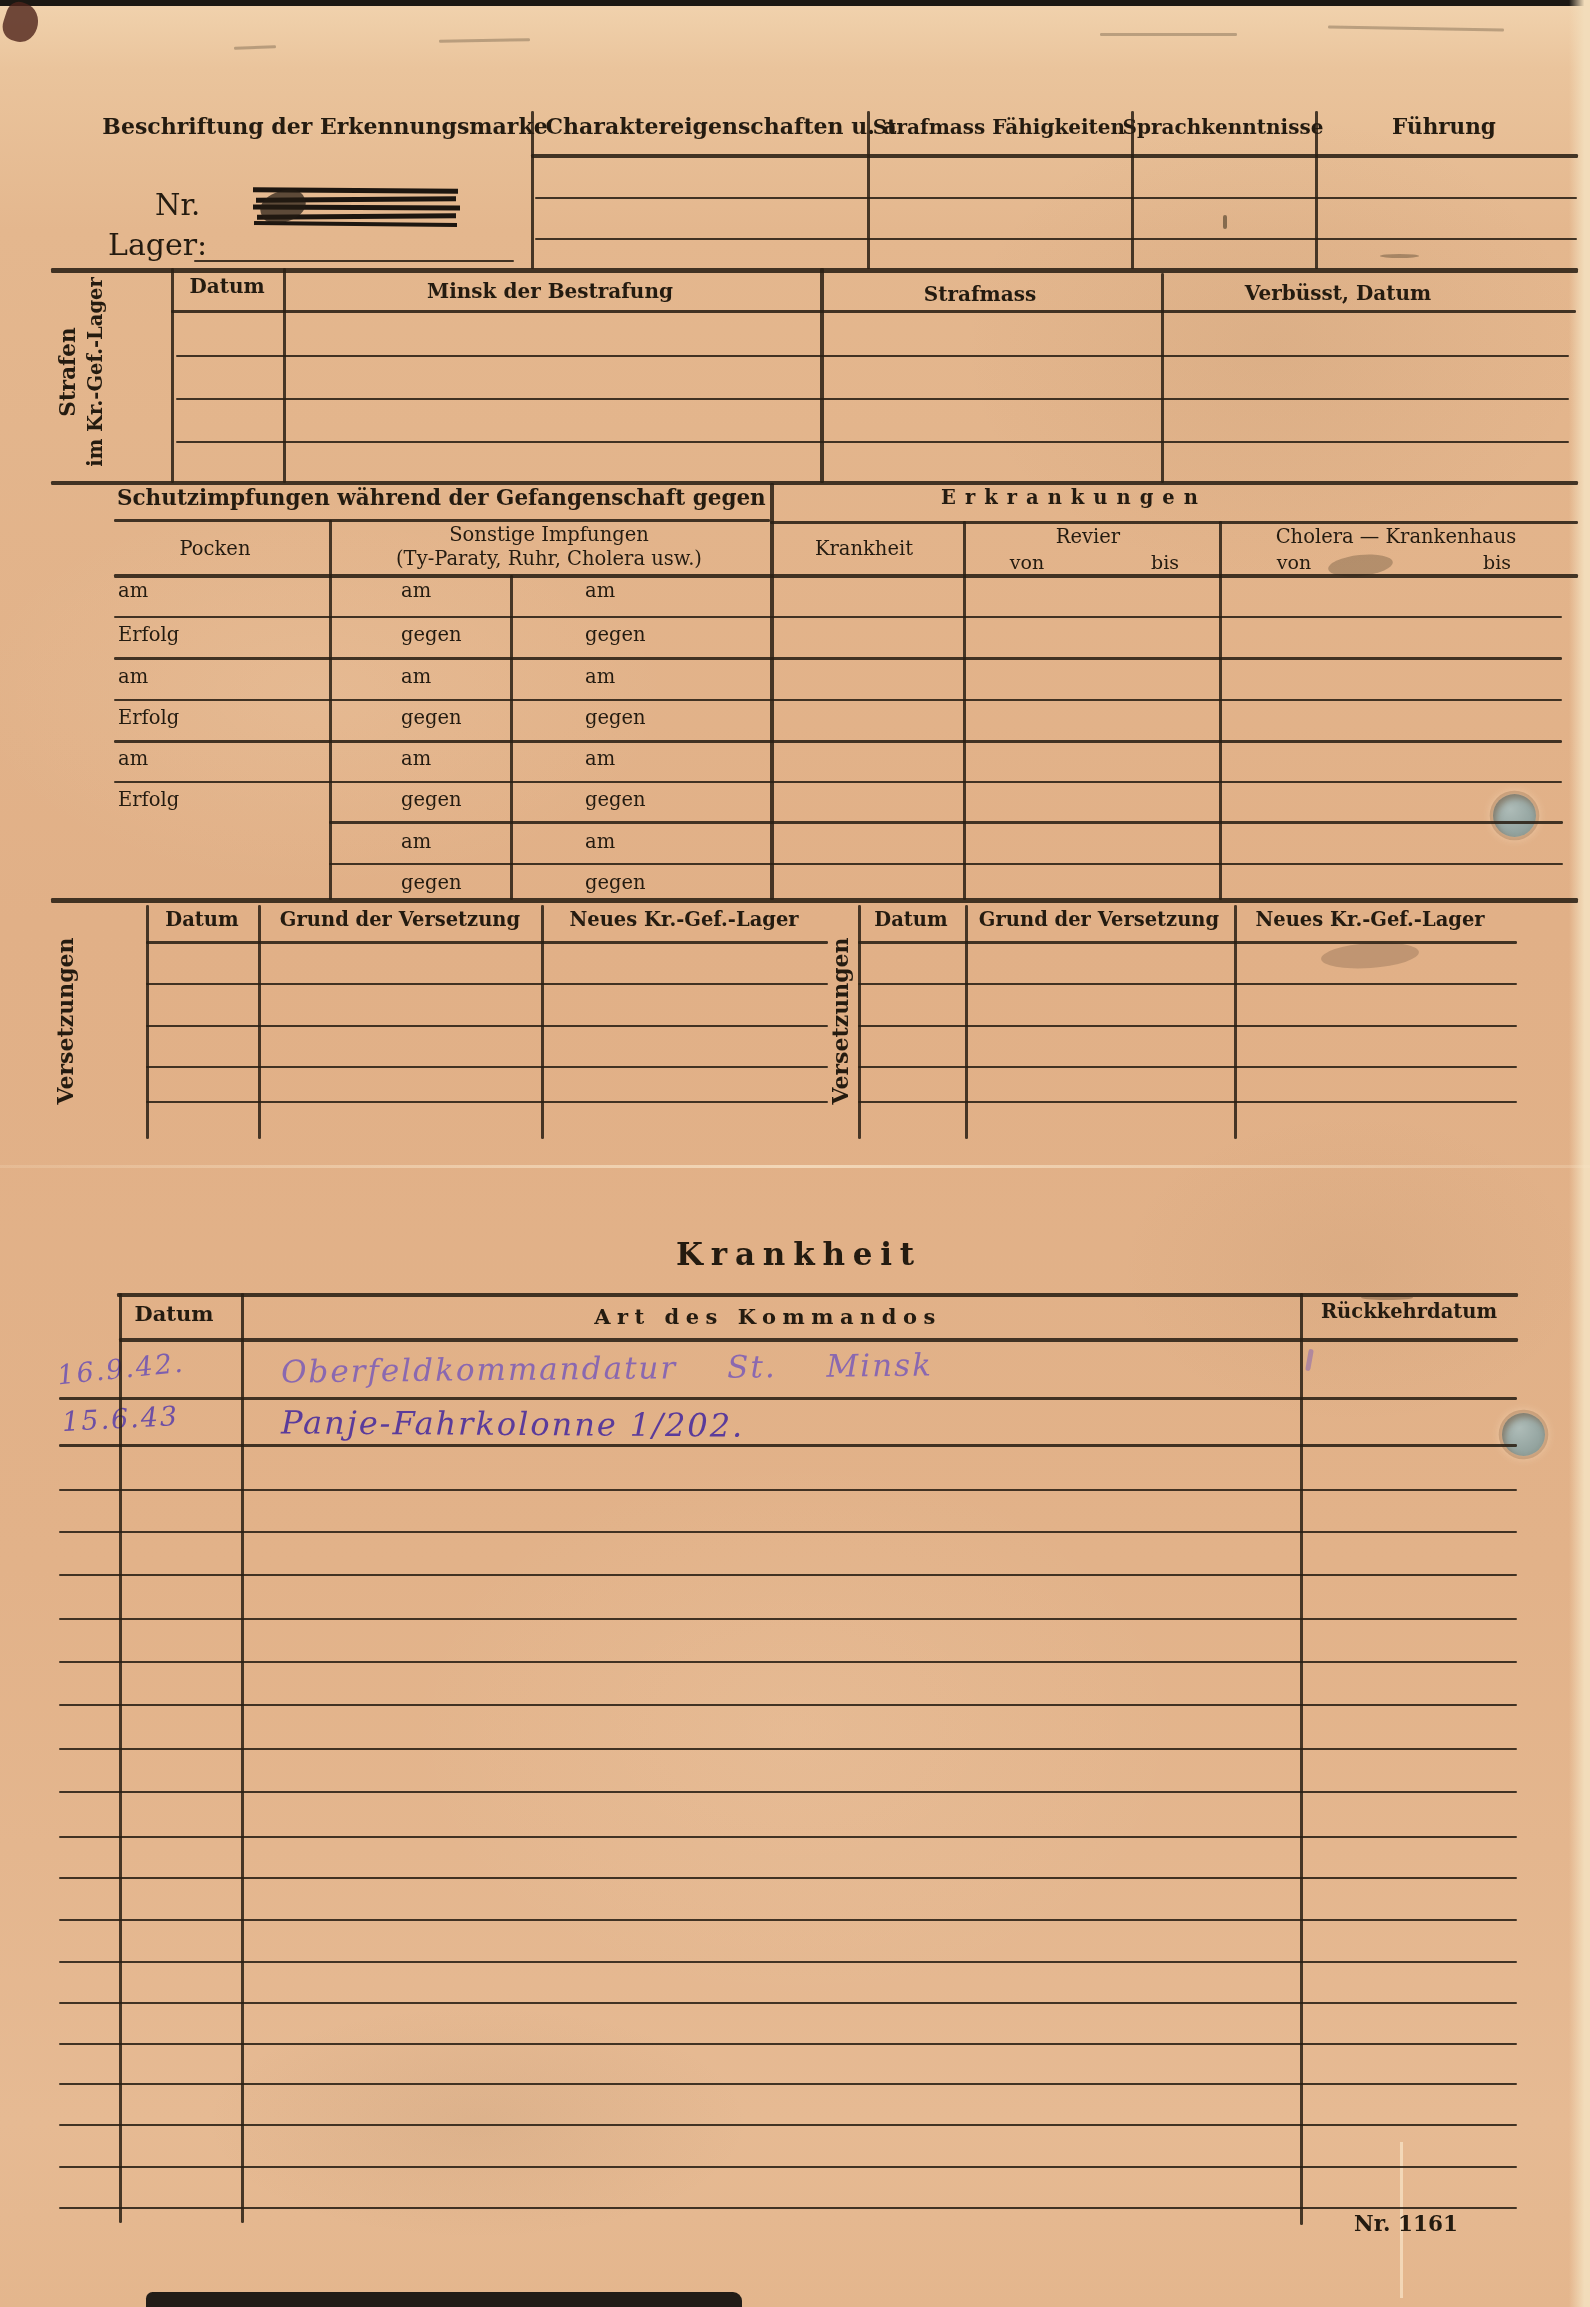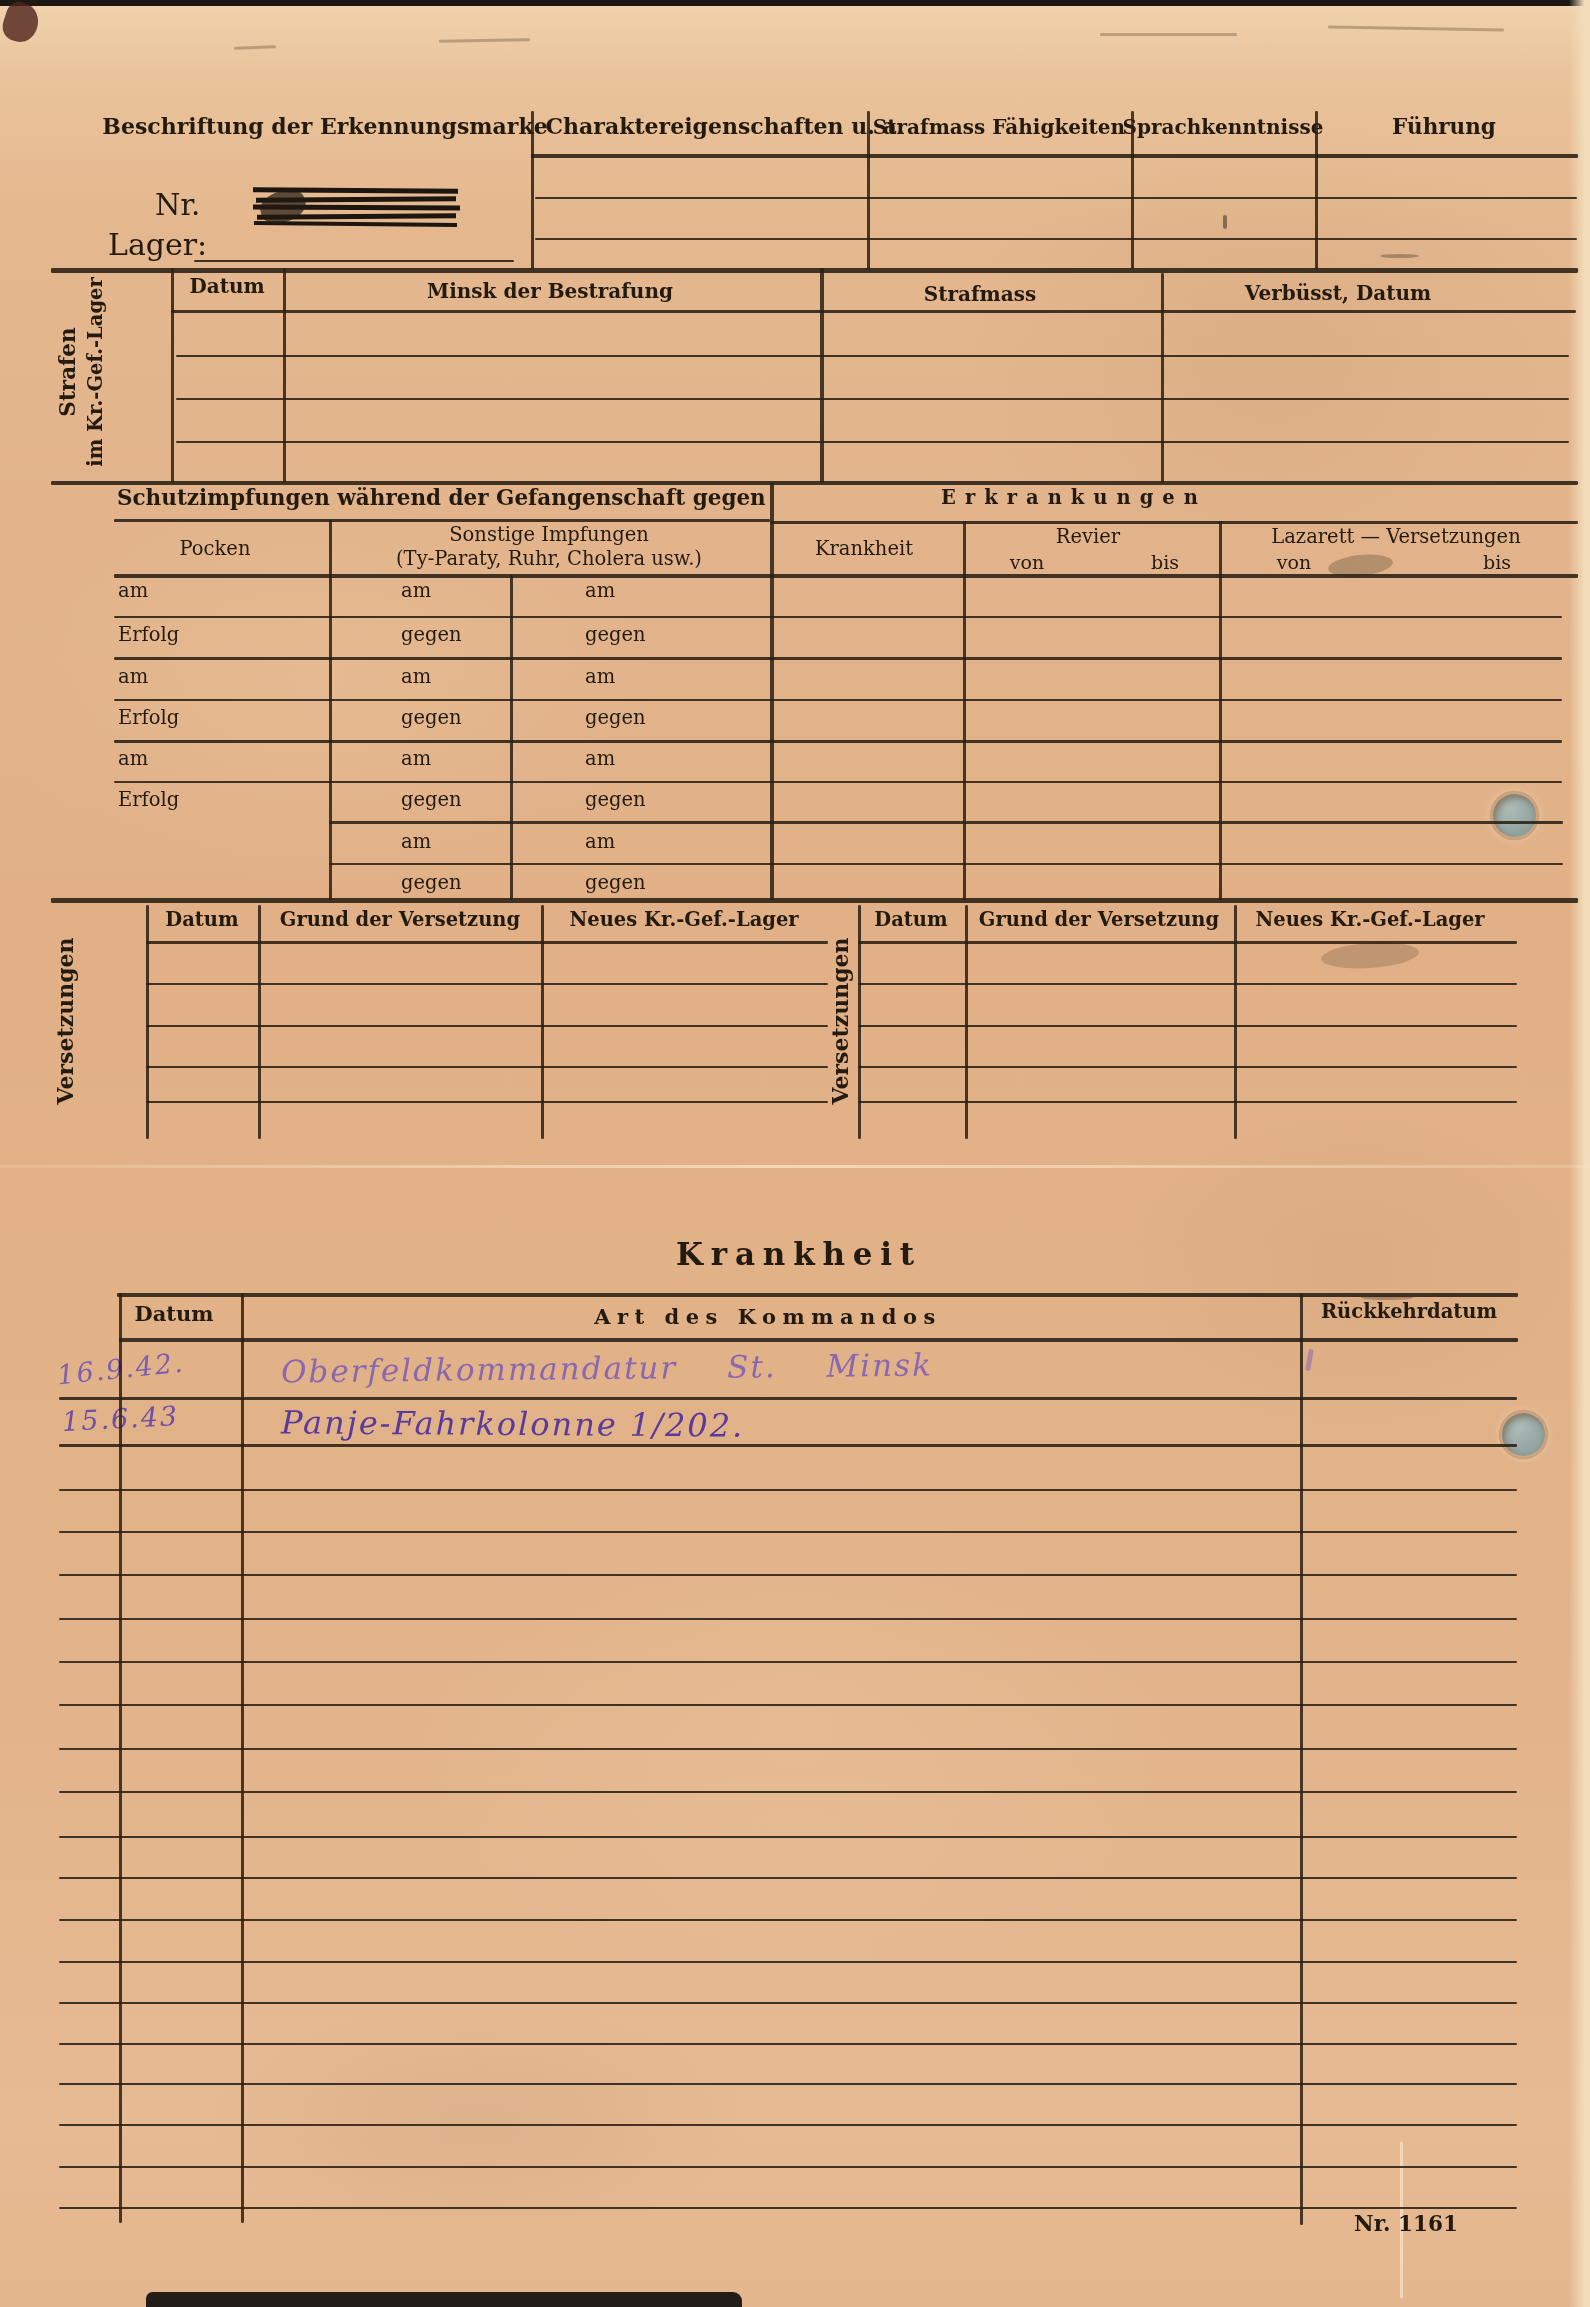--- a/index.html
+++ b/index.html
@@ -77,21 +77,21 @@
   <div class="t b" style="left:117px;top:487px;font-size:21.5px;">Schutzimpfungen während der Gefangenschaft gegen</div>
   <div class="t b c" style="left:1074px;top:488px;font-size:19.5px;letter-spacing:9px;">Erkrankungen</div>
 
   <div class="t c" style="left:215px;top:539px;font-size:19.5px;">Pocken</div>
   <div class="t c" style="left:549px;top:525px;font-size:19.5px;">Sonstige Impfungen</div>
   <div class="t c" style="left:549px;top:549px;font-size:19.5px;">(Ty-Paraty, Ruhr, Cholera usw.)</div>
   <div class="t c" style="left:864px;top:539px;font-size:19.5px;">Krankheit</div>
   <div class="t c" style="left:1088px;top:527px;font-size:19.5px;">Revier</div>
   <div class="t c" style="left:1027px;top:553px;font-size:19px;">von</div>
   <div class="t c" style="left:1165px;top:553px;font-size:19px;">bis</div>
-  <div class="t c" style="left:1396px;top:527px;font-size:19.5px;">Lazarett — Versetzungen</div>
+  <div class="t c" style="left:1396px;top:527px;font-size:19.5px;">Cholera — Krankenhaus</div>
   <div class="t c" style="left:1294px;top:553px;font-size:19px;">von</div>
   <div class="t c" style="left:1497px;top:553px;font-size:19px;">bis</div>
   <div style="position:absolute;left:1328px;top:555px;width:65px;height:21px;background:#3a2d1c;opacity:.28;border-radius:50%;transform:rotate(-6deg);"></div>
 
   <div class="t" style="left:118px;top:581px;font-size:19.5px;">am</div>
   <div class="t" style="left:401px;top:581px;font-size:19.5px;">am</div>
   <div class="t" style="left:585px;top:581px;font-size:19.5px;">am</div>
   <div class="t" style="left:118px;top:625px;font-size:19.5px;">Erfolg</div>
   <div class="t" style="left:401px;top:625px;font-size:19.5px;">gegen</div>
   <div class="t" style="left:585px;top:625px;font-size:19.5px;">gegen</div>

